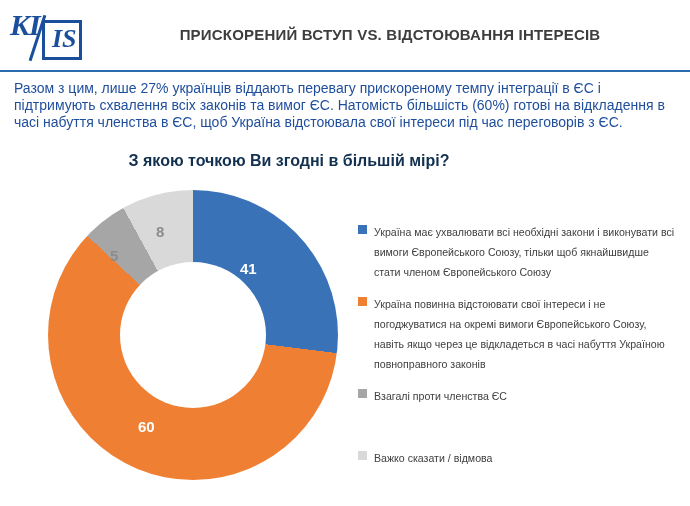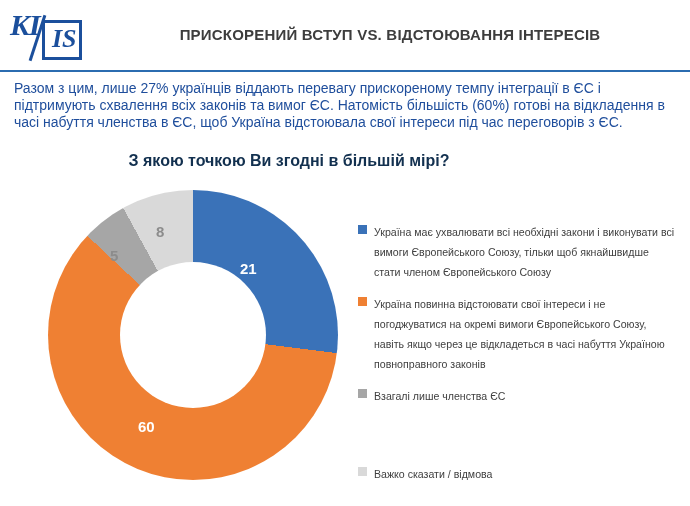--- a/index.html
+++ b/index.html
@@ -158,21 +158,21 @@
     line-height: 20px;
     color: #404040;
   }
   .legend-swatch {
     position: absolute;
     left: 0;
     top: 3px;
     width: 9px;
     height: 9px;
   }
-  .legend-item.spaced { margin-top: 58px; }
+  .legend-item.spaced { margin-top: 42px; }
 </style>
 </head>
 <body>
 
 <div class="header">
   <div class="logo">
     <span class="logo-ki">KI</span>
     <span class="logo-slash"></span>
     <span class="logo-box"></span>
     <span class="logo-is">IS</span>
@@ -180,36 +180,36 @@
   <div class="header-title">ПРИСКОРЕНИЙ ВСТУП VS. ВІДСТОЮВАННЯ ІНТЕРЕСІВ</div>
 </div>
 
 <div class="intro">Разом з цим, лише 27% українців віддають перевагу прискореному темпу інтеграції в ЄС і підтримують схвалення всіх законів та вимог ЄС. Натомість більшість (60%) готові на відкладення в часі набуття членства в ЄС, щоб Україна відстоювала свої інтереси під час переговорів з ЄС.</div>
 
 <div class="question">З якою точкою Ви згодні в більшій мірі?</div>
 
 <div class="chart-wrap">
   <div class="donut" id="donut" style="background: conic-gradient(rgb(58, 114, 184) 0deg, rgb(58, 114, 184) 97.2deg, rgb(239, 128, 51) 97.2deg, rgb(239, 128, 51) 313.2deg, rgb(166, 166, 166) 313.2deg, rgb(166, 166, 166) 331.2deg, rgb(217, 217, 217) 331.2deg, rgb(217, 217, 217) 360deg);"></div>
   <div class="donut-hole"></div>
-  <div class="slice-label" id="lbl-0" style="color: rgb(255, 255, 255);">21</div>
+  <div class="slice-label" id="lbl-0" style="color: rgb(255, 255, 255);">41</div>
   <div class="slice-label" id="lbl-1" style="color: rgb(255, 255, 255);">60</div>
   <div class="slice-label dark" id="lbl-2" style="color: rgb(140, 140, 140);">5</div>
   <div class="slice-label dark" id="lbl-3" style="color: rgb(140, 140, 140);">8</div>
 </div>
 
 <div class="legend">
   <div class="legend-item">
     <span class="legend-swatch" id="sw-0" style="background: rgb(58, 114, 184);"></span>
     <span>Україна має ухвалювати всі необхідні закони і виконувати всі вимоги Європейського Союзу, тільки щоб якнайшвидше стати членом Європейського Союзу</span>
   </div>
   <div class="legend-item">
     <span class="legend-swatch" id="sw-1" style="background: rgb(239, 128, 51);"></span>
     <span>Україна повинна відстоювати свої інтереси і не погоджуватися на окремі вимоги Європейського Союзу, навіть якщо через це відкладеться в часі набуття Україною повноправного законів</span>
   </div>
   <div class="legend-item">
     <span class="legend-swatch" id="sw-2" style="background: rgb(166, 166, 166);"></span>
-    <span>Взагалі лише членства ЄС</span>
+    <span>Взагалі проти членства ЄС</span>
   </div>
   <div class="legend-item spaced">
     <span class="legend-swatch" id="sw-3" style="background: rgb(217, 217, 217);"></span>
     <span>Важко сказати / відмова</span>
   </div>
 </div>
 
 </body></html>

